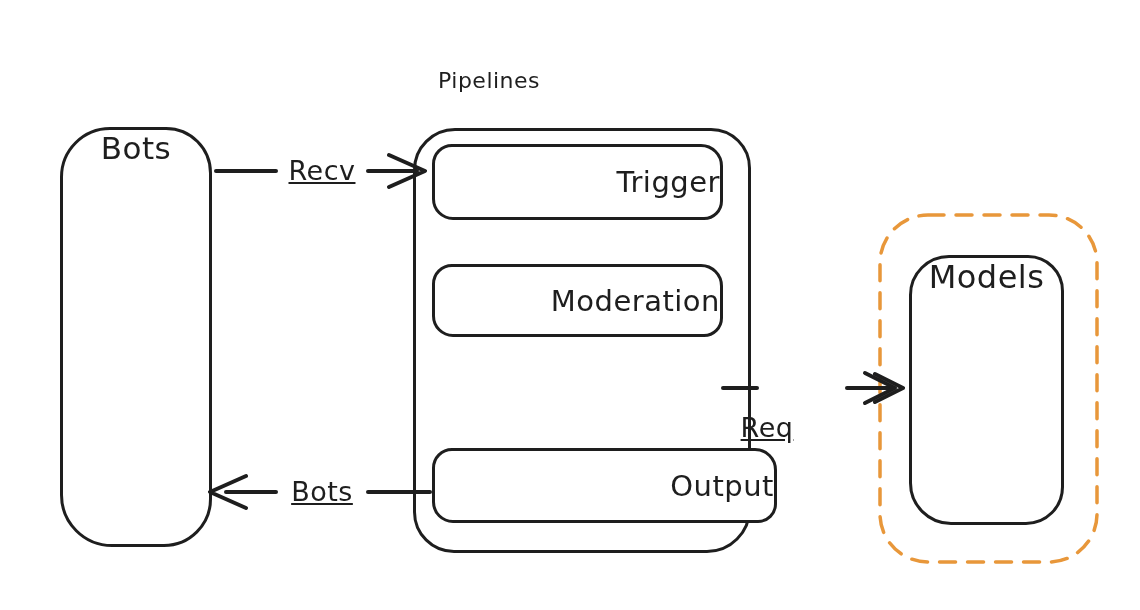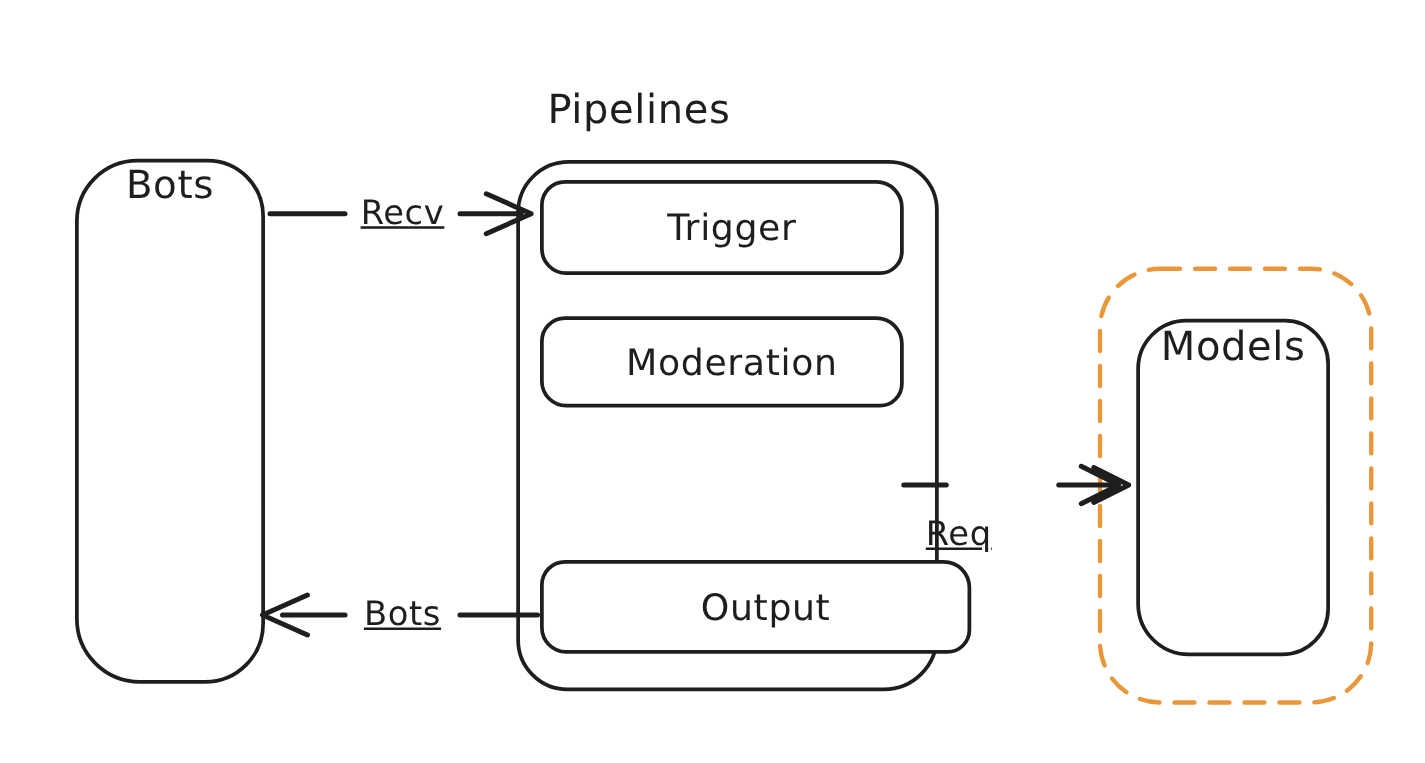--- a/index.html
+++ b/index.html
@@ -26,32 +26,32 @@
     justify-content: center;
   }
   .node-label {
     font-size: 32px;
     letter-spacing: 0.5px;
     white-space: nowrap;
   }
   .big-label { font-size: 31px; }
   .group-title {
     position: absolute;
-    font-size: 32px;
+    font-size: 22px;
     letter-spacing: 0.5px;
     white-space: nowrap;
   }
   .stage {
     position: absolute;
     border: 3px solid var(--stroke);
     border-radius: 20px 22px 19px 21px;
     background: var(--bg);
     display: flex;
     align-items: center;
-    justify-content: center;
+    justify-content: flex-end;
     padding-left: 16px;
   }
   .stage .node-label { font-size: 29px; }
   .arrow-line {
     position: absolute;
     height: 3.5px;
     background: var(--stroke);
     border-radius: 2px;
   }
   .arrow-label {
@@ -80,21 +80,21 @@
   </div>
 
   <div class="group-title" style="left:438px; top:68px;">Pipelines</div>
 
   <div class="node" style="left:413px; top:128px; width:338px; height:425px; border-radius:42px 40px 44px 41px;"></div>
 
   <div class="stage" style="left:432px; top:144px; width:291px; height:76px;">
     <span class="node-label">Trigger</span>
   </div>
 
-  <div class="stage" style="left:432px; top:253px; width:291px; height:73px;">
+  <div class="stage" style="left:432px; top:264px; width:291px; height:73px;">
     <span class="node-label">Moderation</span>
   </div>
 
 
   <div class="stage" style="left:432px; top:448px; width:345px; height:75px;">
     <span class="node-label">Output</span>
   </div>
 
   <svg class="dashed-boundary" style="left:876px; top:211px;" width="225" height="355" viewBox="0 0 225 355">
     <rect x="4" y="4" width="217" height="347" rx="48" ry="48" fill="none" stroke="var(--accent-orange)" stroke-width="3.5" stroke-dasharray="16 12" stroke-linecap="round"></rect>

